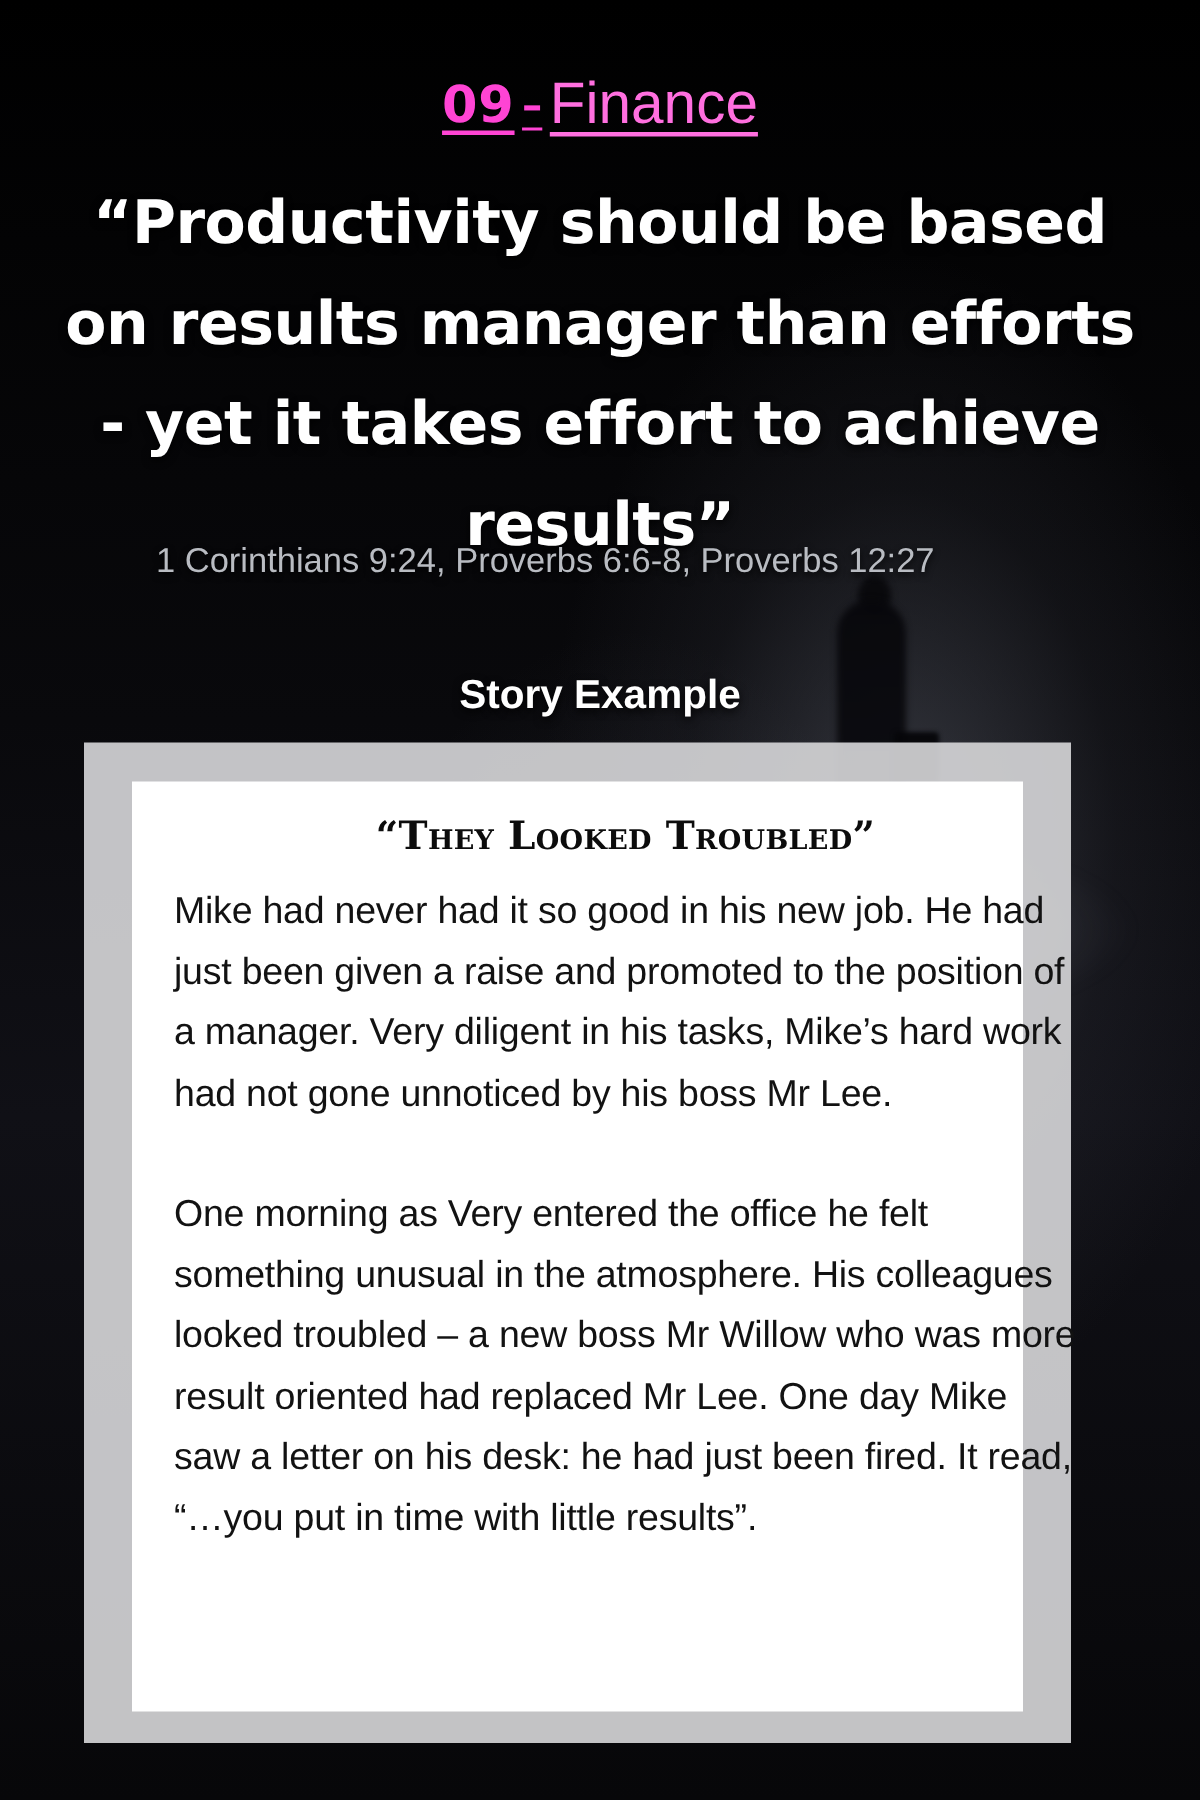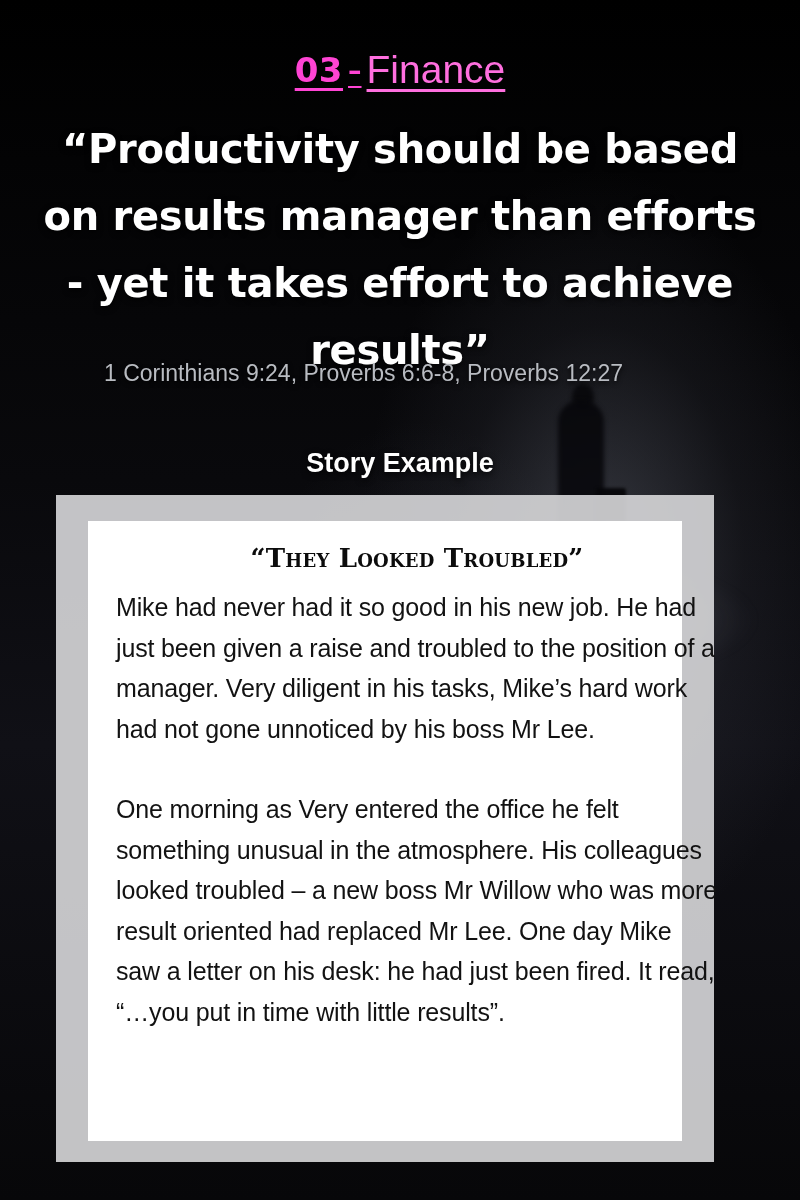--- a/index.html
+++ b/index.html
@@ -199,34 +199,34 @@
 <body>
 
 <div class="slide">
 
   <div class="glow-floor"></div>
   <div class="figure-head"></div>
   <div class="figure"></div>
   <div class="figure-case"></div>
 
   <div class="header">
-    <span class="header-number">03</span><span class="header-dash">–</span><span class="header-topic">Finance</span>
+    <span class="header-number">09</span><span class="header-dash">–</span><span class="header-topic">Finance</span>
   </div>
 
   <div class="quote">“Productivity should be based on results manager than efforts - yet it takes effort to achieve results”</div>
 
   <div class="reference">1 Corinthians 9:24, Proverbs 6:6-8, Proverbs 12:27</div>
 
   <div class="story-label">Story Example</div>
 
   <div class="card-shadow"></div>
 
   <div class="card">
     <div class="card-inner">
       <div class="card-title">“They Looked Troubled”</div>
       <div class="card-body">
-        <p>Mike had never had it so good in his new job. He had just been given a raise and troubled to the position of a manager. Very diligent in his tasks, Mike’s hard work had not gone unnoticed by his boss Mr Lee.</p>
+        <p>Mike had never had it so good in his new job. He had just been given a raise and promoted to the position of a manager. Very diligent in his tasks, Mike’s hard work had not gone unnoticed by his boss Mr Lee.</p>
         <p class="gap">One morning as Very entered the office he felt something unusual in the atmosphere. His colleagues looked troubled – a new boss Mr Willow who was more result oriented had replaced Mr Lee. One day Mike saw a letter on his desk: he had just been fired. It read, “…you put in time with little results”.</p>
       </div>
     </div>
   </div>
 
 </div>
 
 </body></html>

